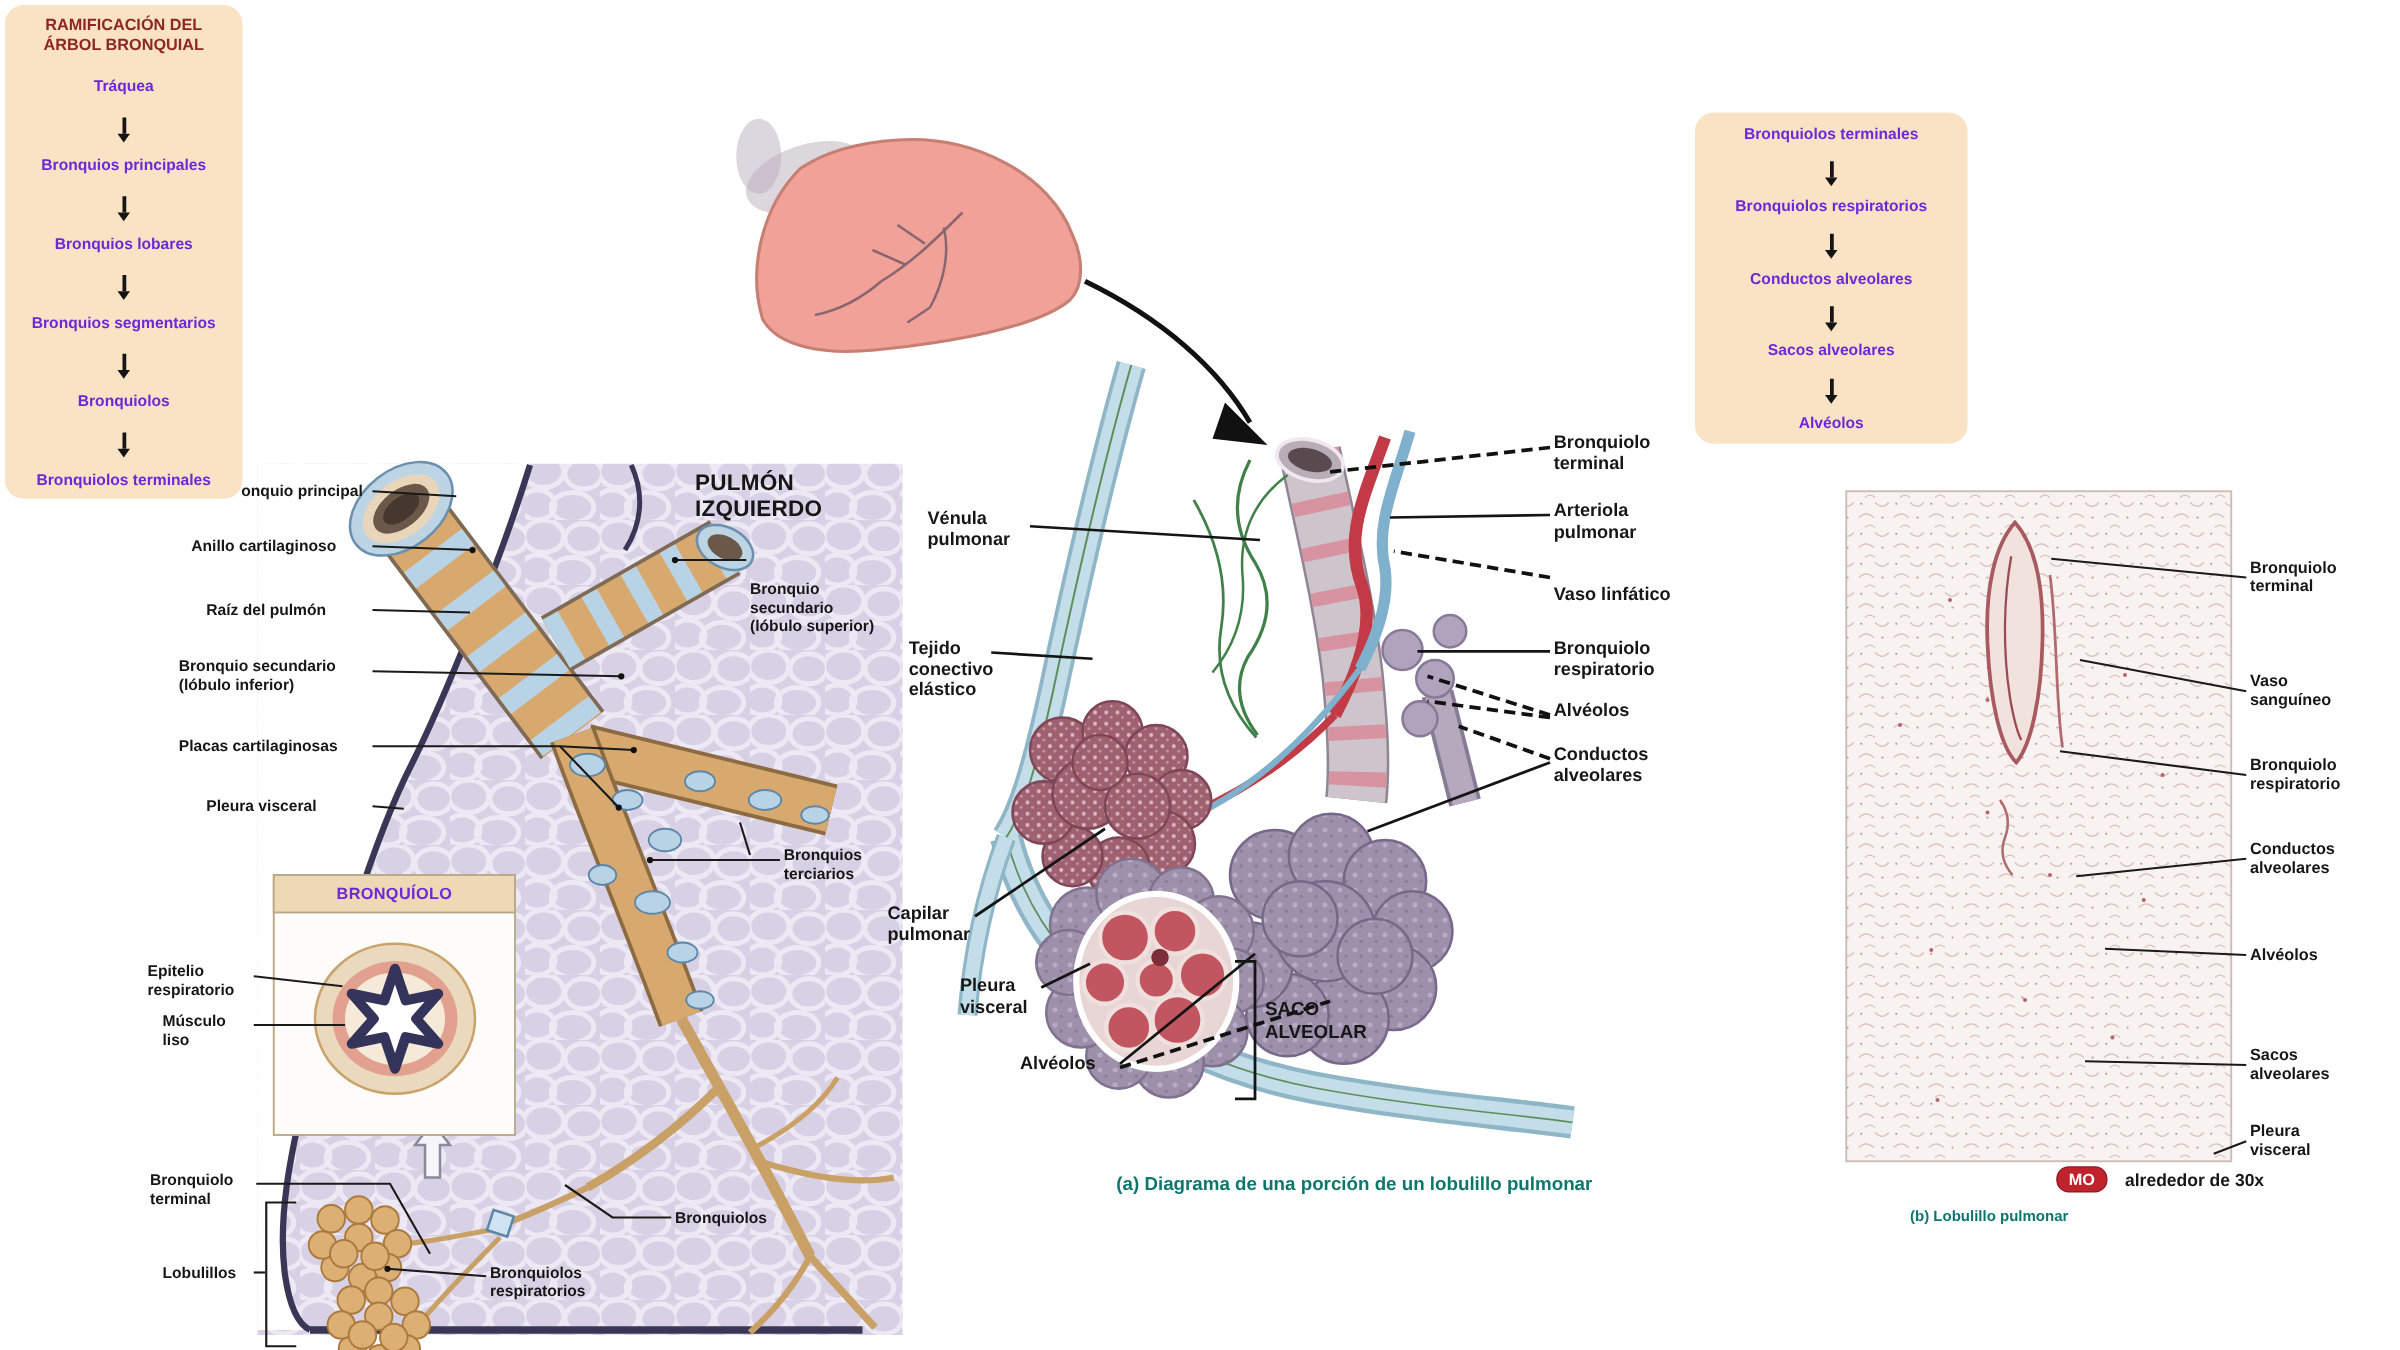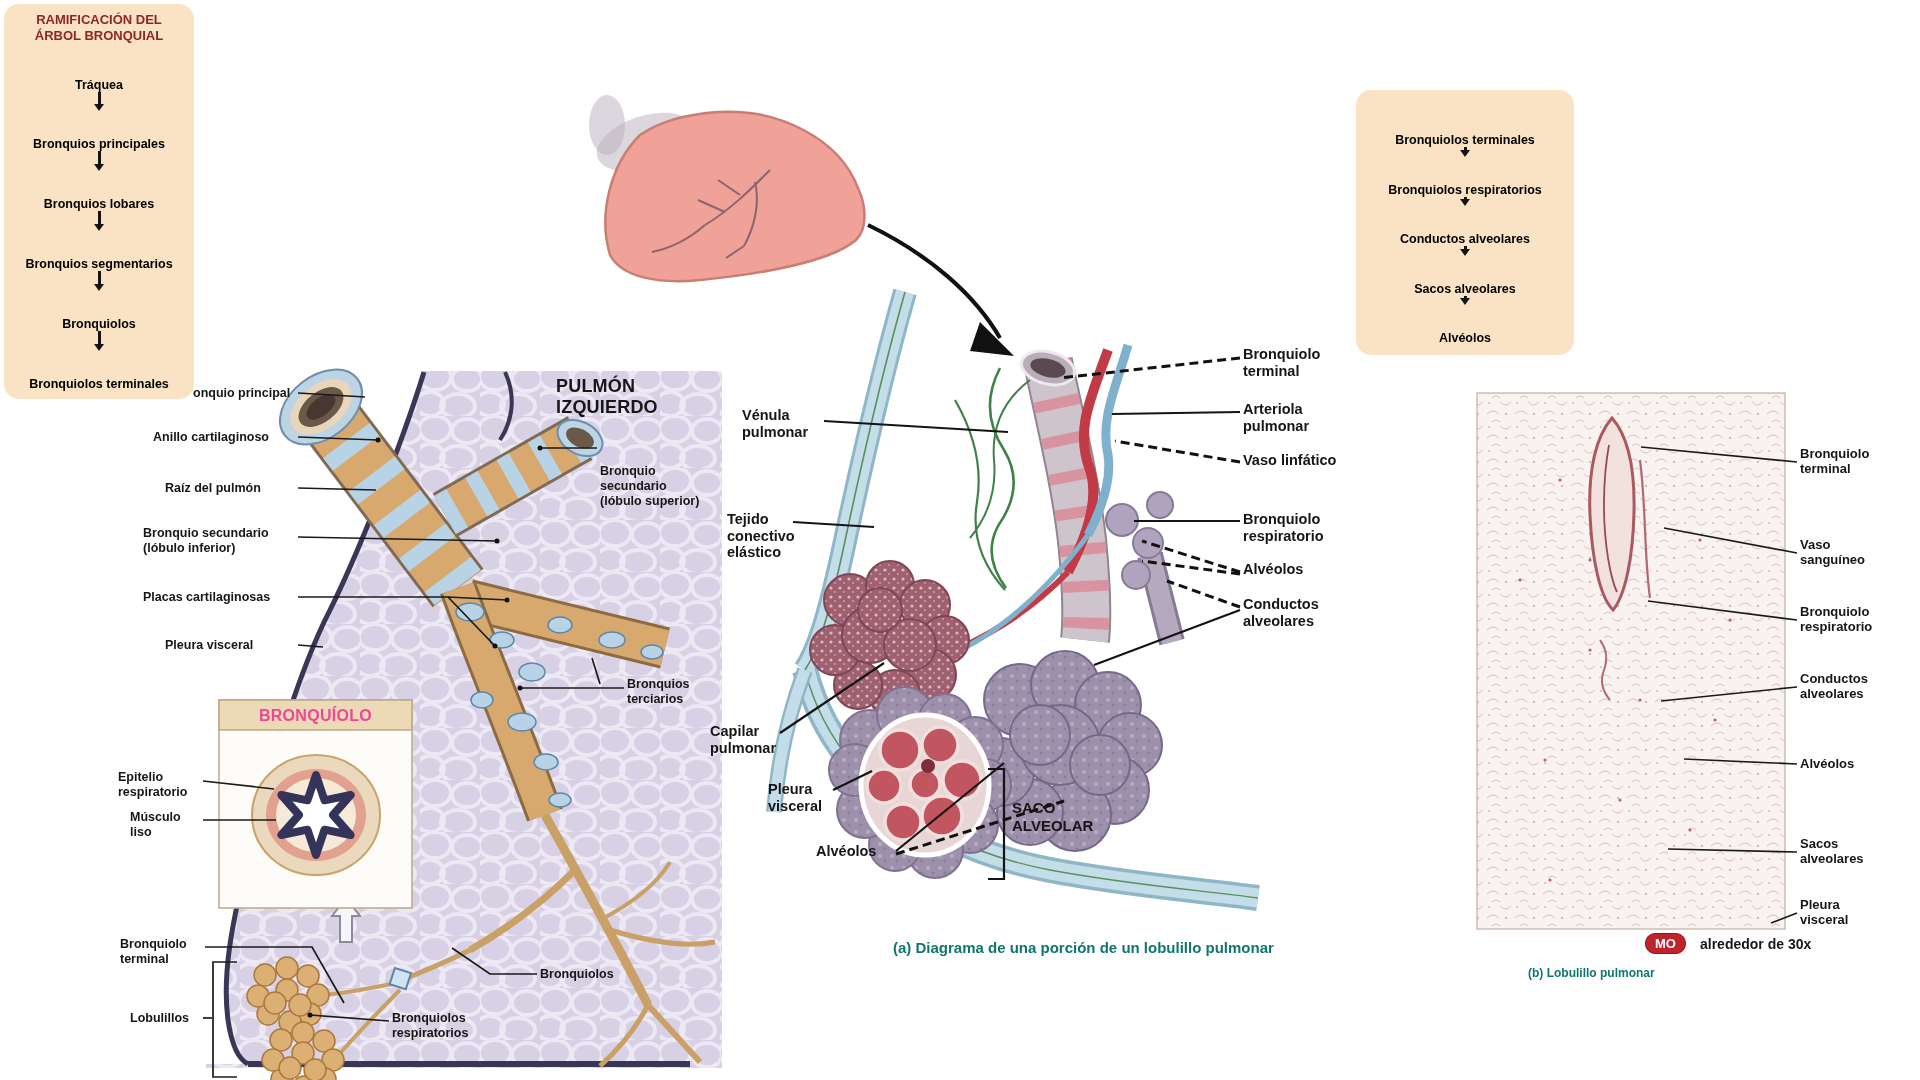--- a/index.html
+++ b/index.html
@@ -8,27 +8,27 @@
   #art{position:absolute;left:0;top:0;z-index:1;}
   .lbl{position:absolute;z-index:3;font-weight:bold;font-size:12.5px;line-height:1.18;
        color:#161616;white-space:pre-line;}
   .ra{}
   .m{font-size:14.5px;line-height:1.15;}
   .h{font-size:13px;}
   .cap{position:absolute;z-index:3;font-weight:bold;font-size:15px;color:#0f766e;}
   .fc{position:absolute;z-index:3;background:#f9e3c4;display:flex;flex-direction:column;
       align-items:center;justify-content:space-between;text-align:center;border-radius:15px;}
   .fc-title{font-weight:bold;font-size:13px;line-height:1.25;color:#8e2626;white-space:pre-line;}
-  .fc-item{font-weight:bold;font-size:12.5px;color:#000000;margin-top:33px;}
+  .fc-item{font-weight:bold;font-size:12.5px;color:#6d28d9;}
   .fcarrow{position:relative;width:3px;height:13px;background:#141414;}
   .fcarrow::after{content:"";position:absolute;top:100%;left:50%;transform:translateX(-50%);
       border:5px solid transparent;border-top:7px solid #141414;}
   .mo{position:absolute;z-index:3;background:#c1232d;color:#fff;font-weight:bold;font-size:13px;
       padding:2px 9px;border-radius:10px;border:1px solid #8e1820;}
-  .inset-title{position:absolute;z-index:3;font-weight:bold;font-size:16px;color:#ec4899;
+  .inset-title{position:absolute;z-index:3;font-weight:bold;font-size:13px;color:#6d28d9;
       text-align:center;letter-spacing:.3px;}
 </style>
 </head>
 <body>
 
 <div id="stage">
 
 <svg id="art" width="1920" height="1080" viewBox="0 0 1920 1080">
   <defs>
     <pattern id="cobb" width="60" height="52" patternUnits="userSpaceOnUse">
@@ -417,21 +417,21 @@
 elástico</div>
 <div class="lbl m" style="left:710px;top:723px;width:84px">Capilar
 pulmonar</div>
 <div class="lbl m" style="left:768px;top:781px;width:80px">Pleura
 visceral</div>
 <div class="lbl m" style="left:816px;top:843px;width:80px">Alvéolos</div>
 <div class="lbl m" style="left:1243px;top:346px;width:112px">Bronquiolo
 terminal</div>
 <div class="lbl m" style="left:1243px;top:401px;width:112px">Arteriola
 pulmonar</div>
-<div class="lbl m" style="left:1243px;top:452px;width:140px">Vaso linfático</div>
+<div class="lbl m" style="left:1243px;top:468px;width:140px">Vaso linfático</div>
 <div class="lbl m" style="left:1243px;top:511px;width:122px">Bronquiolo
 respiratorio</div>
 <div class="lbl m" style="left:1243px;top:561px;width:92px">Alvéolos</div>
 <div class="lbl m" style="left:1243px;top:596px;width:112px">Conductos
 alveolares</div>
 <div class="lbl" style="left:1012px;top:799px;width:120px;font-size:15px">SACO
 ALVEOLAR</div>
 <div class="cap" style="left:893px;top:939px;width:470px">(a) Diagrama de una porción de un lobulillo pulmonar</div>
 
 <div class="lbl h" style="left:1800px;top:446px;width:115px">Bronquiolo

